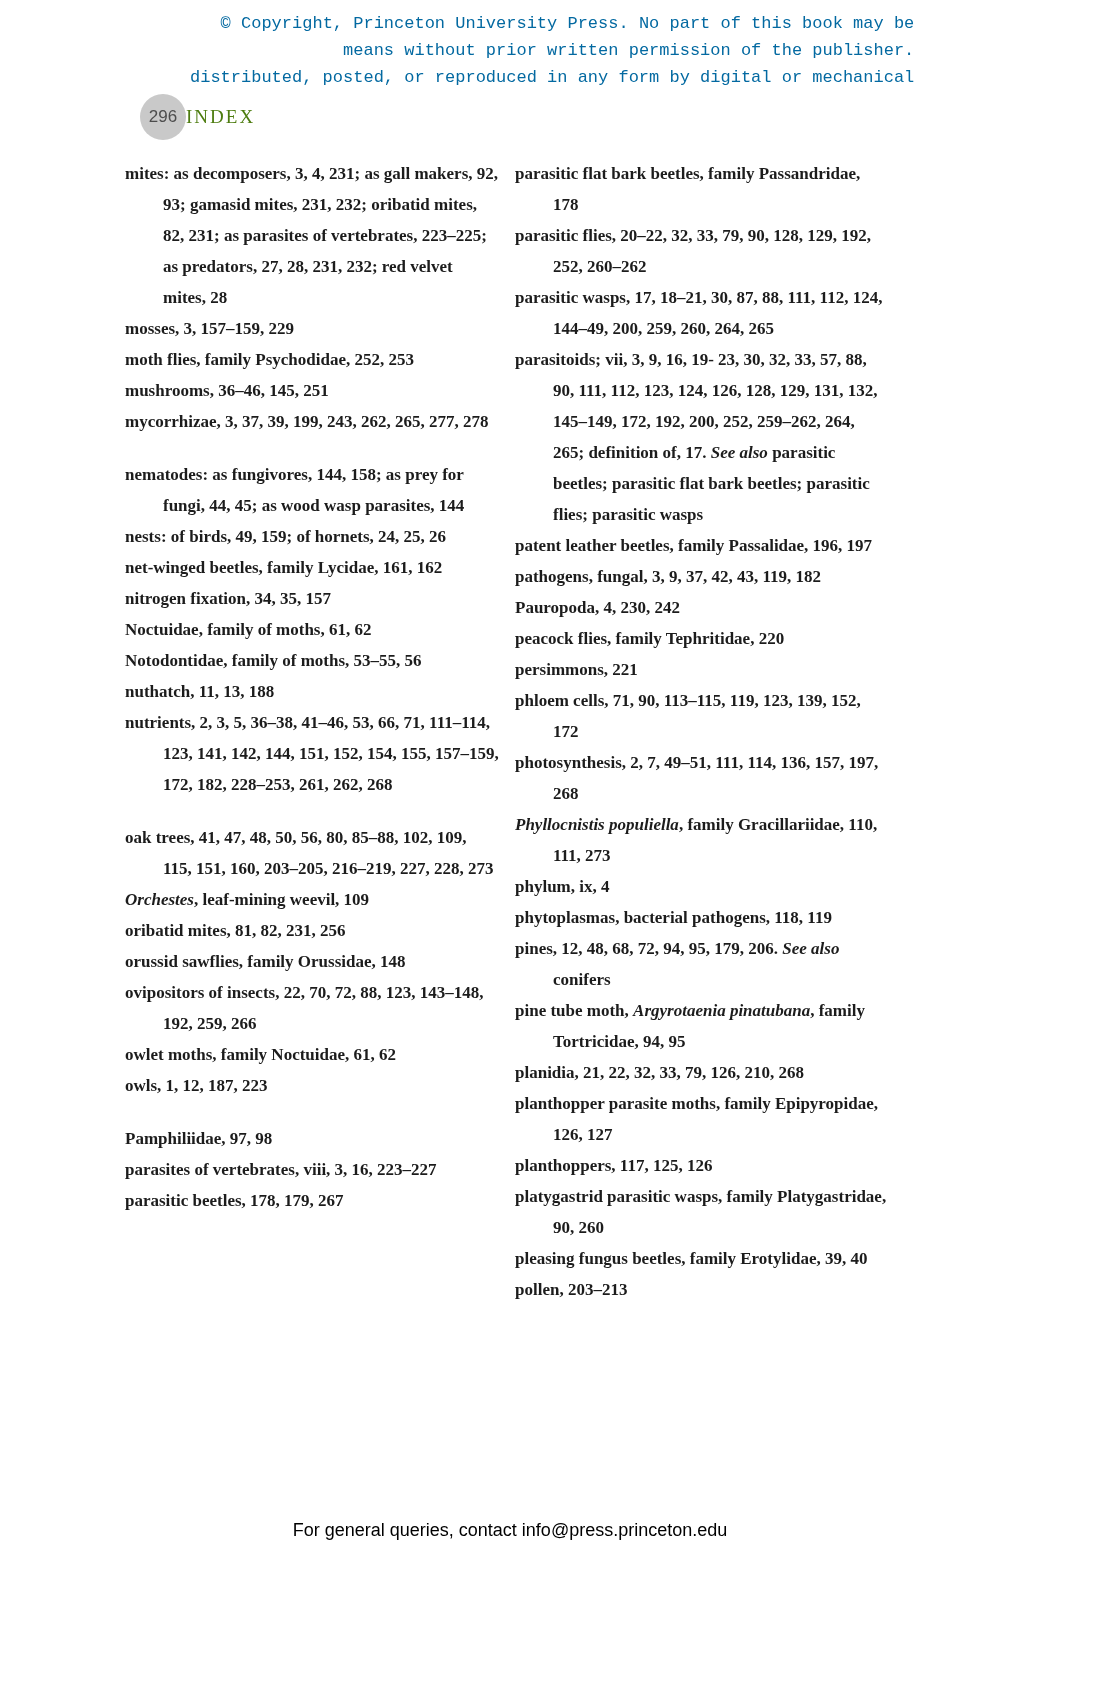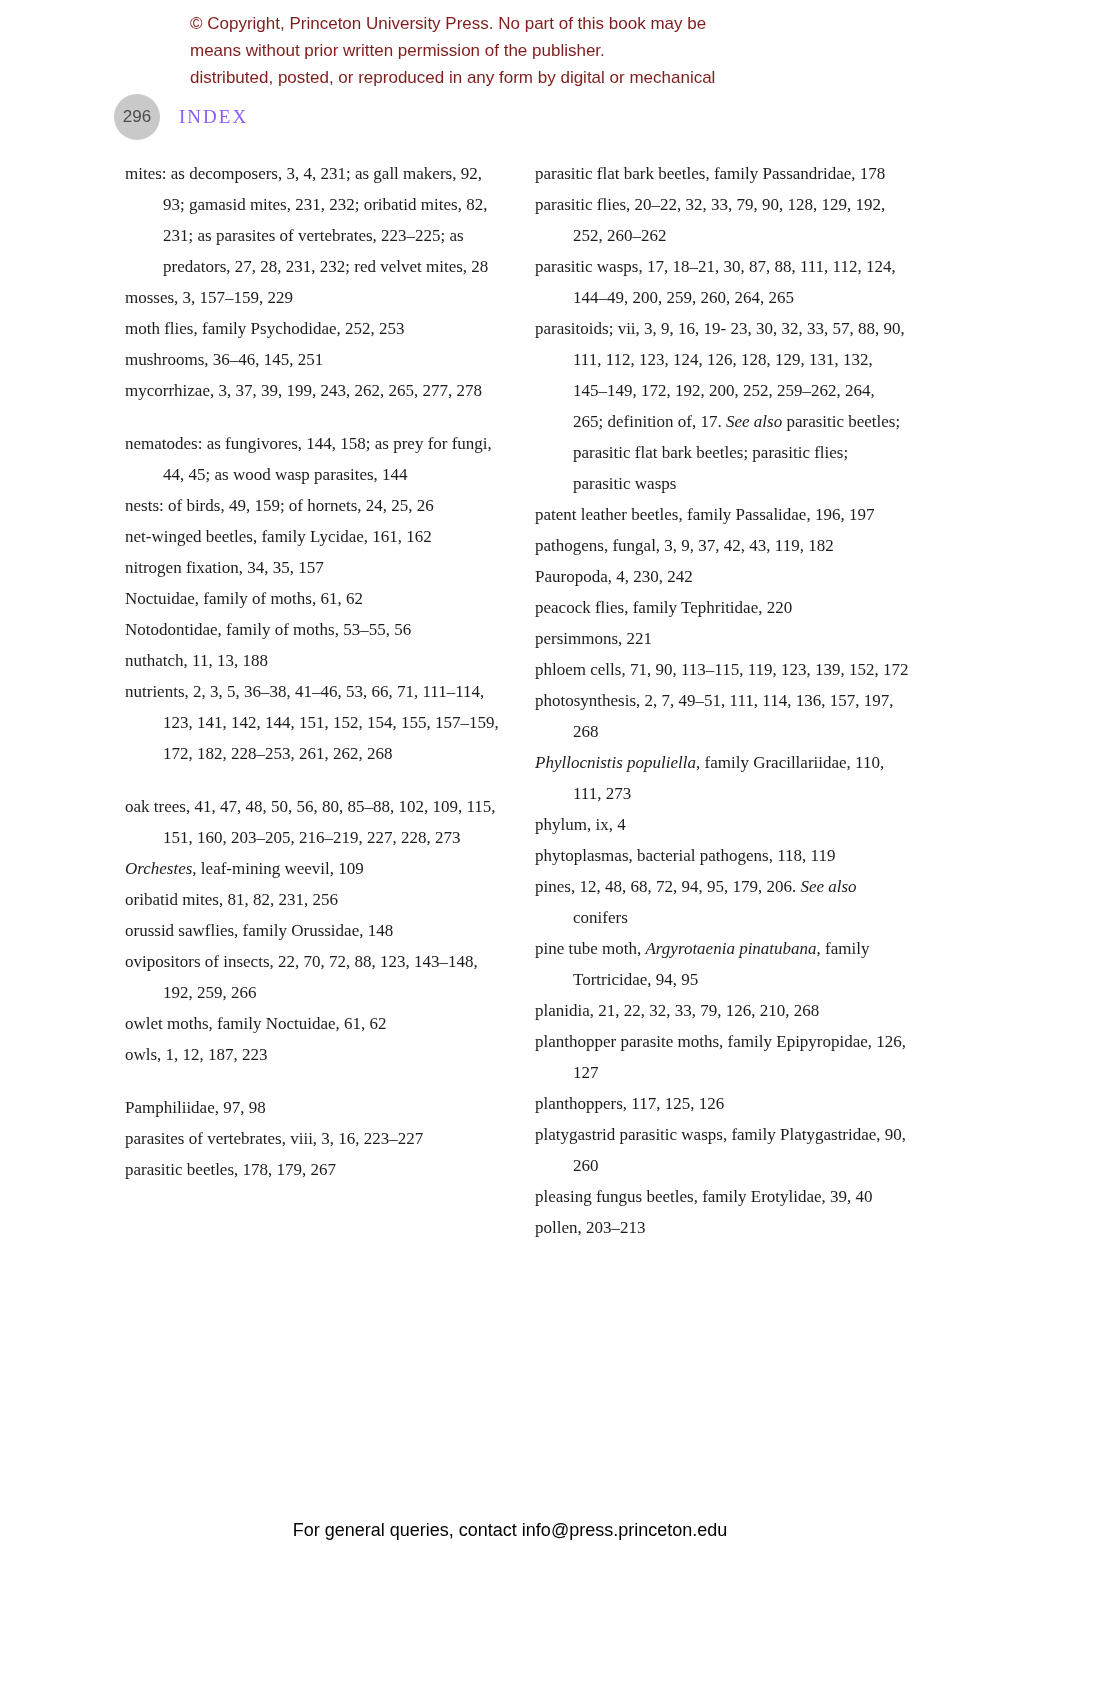--- a/index.html
+++ b/index.html
@@ -10,57 +10,58 @@
     height: 1700px;
     background: #ffffff;
     font-family: "Liberation Serif", serif;
     color: #1c1c1c;
     overflow: hidden;
   }
   .copyright {
     position: absolute;
     left: 190px;
     top: 10px;
-    font-family: Liberation Sans, sans-serif;
+    font-family: Liberation Mono, monospace;
     font-size: 17px;
     line-height: 27px;
-    color: #7f1d1d;
+    color: #0369a1;
+    text-align: right;
   }
   .header {
     position: absolute;
-    left: 114px;
+    left: 140px;
     top: 94px;
     display: flex;
     align-items: center;
-    gap: 19px;
   }
   .page-badge {
     width: 46px;
     height: 46px;
     border-radius: 50%;
     background: #c9c9c9;
     color: #4d4d4d;
     display: flex;
     align-items: center;
     justify-content: center;
     font-family: "Liberation Sans", sans-serif;
     font-size: 17px;
   }
   .index-title {
     font-family: "Liberation Serif", serif;
     font-size: 19px;
     letter-spacing: 2px;
-    color: #8b5cf6;
+    color: #4d7c0f;
   }
   .columns {
     position: absolute;
     left: 125px;
     top: 158px;
     display: flex;
-    gap: 36px;
+    gap: 16px;
+    font-weight: bold;
   }
   .col { width: 374px; }
   .entry {
     font-size: 17px;
     line-height: 31px;
     padding-left: 38px;
     text-indent: -38px;
     color: #1c1c1c;
   }
   .entry.group-gap { margin-top: 22px; }

